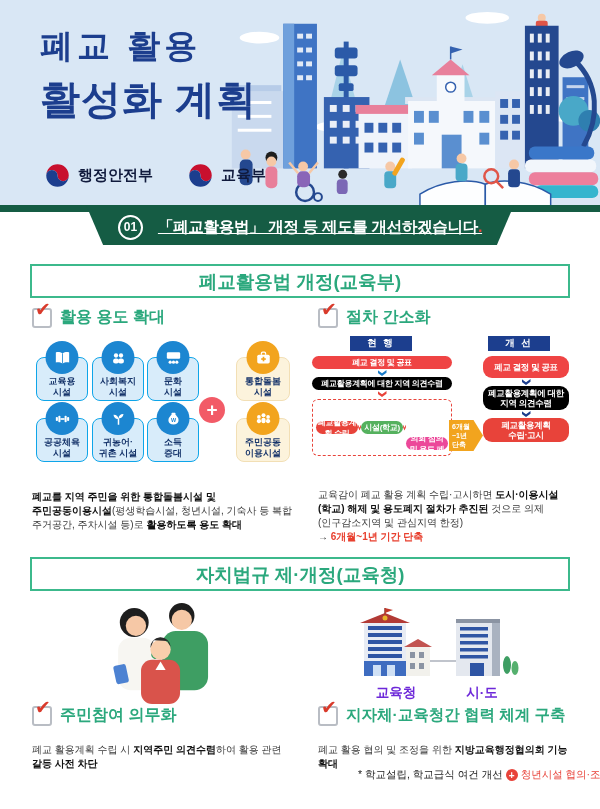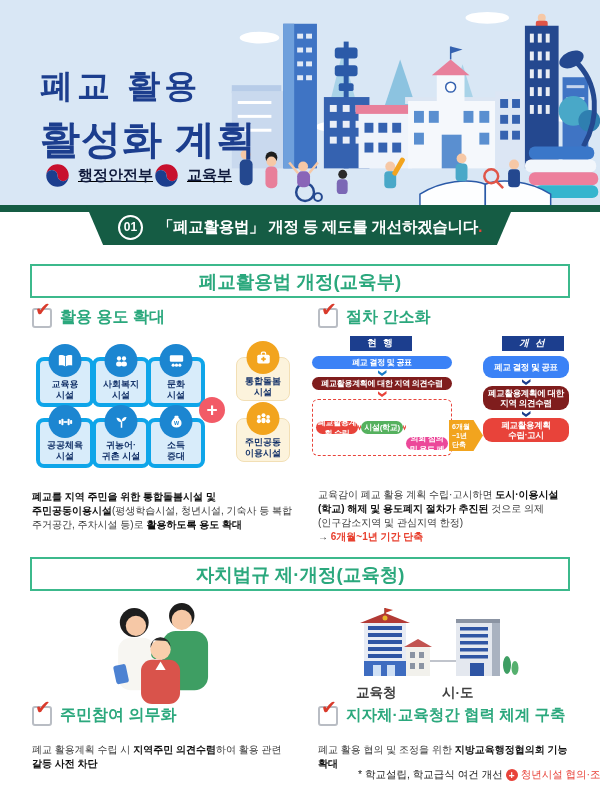--- a/index.html
+++ b/index.html
@@ -2,66 +2,66 @@
 <html><head>
 <meta charset="utf-8">
 <style>
   html,body{margin:0;padding:0;background:#fff;}
   .page{position:relative;width:600px;height:809px;overflow:hidden;background:#fff;
         font-family:"Liberation Sans","DejaVu Sans",sans-serif;}
   
   .hero{position:absolute;left:0;top:0;width:600px;height:205px;background:#D9E7F5;}
   .hero-illu{position:absolute;right:0;top:0;width:370px;height:205px;}
   .hero-title{position:absolute;left:40px;top:24px;color:#1C3E8E;z-index:2;}
-  .t1{font-size:33px;font-weight:600;letter-spacing:4px;margin-top:40px;}
+  .t1{font-size:33px;font-weight:600;letter-spacing:4px;}
   .t2{font-size:40px;font-weight:800;letter-spacing:1px;margin-top:3px;}
-  .logos{position:absolute;left:44px;top:162px;display:flex;align-items:flex-start;z-index:2;text-decoration:underline;}
+  .logos{position:absolute;left:44px;top:162px;display:flex;gap:34px;align-items:flex-start;z-index:2;}
   .logo{display:flex;align-items:center;gap:7px;}
   .logo-label{font-size:15px;font-weight:bold;color:#101A3C;}
   
   .ribbon-strip{position:absolute;left:0;top:205px;width:600px;height:7px;background:#155C44;}
   .ribbon-band{position:absolute;left:86px;top:205px;width:428px;height:40px;background:#155C44;
       clip-path:polygon(0 0,100% 0,96% 100%,4% 100%);display:flex;align-items:center;justify-content:center;gap:15px;padding-top:4px;box-sizing:border-box;}
   .num{width:21px;height:21px;border:2px solid #fff;border-radius:50%;color:#fff;font-weight:bold;font-size:12px;
       display:flex;align-items:center;justify-content:center;flex:none;}
-  .banner-text{color:#fff;font-weight:bold;font-size:15.5px;letter-spacing:-0.3px;}
+  .banner-text{color:#fff;font-weight:bold;font-size:15.5px;letter-spacing:-0.3px;text-decoration:underline;}
   .banner-period{color:#E8433A;font-weight:bold;font-size:16px;}
   
   .secbox{position:absolute;left:30px;width:540px;border:2px solid #3CB98C;background:#fff;color:#2BA87D;
       font-weight:bold;display:flex;align-items:center;justify-content:center;box-sizing:border-box;}
   .sec1h{top:264px;height:34px;font-size:18.5px;}
   .sec2h{top:557px;height:34px;font-size:18.5px;}
   .subhead{position:absolute;display:flex;align-items:center;gap:8px;color:#2BA87D;font-weight:bold;font-size:16px;}
   .chk{width:16px;height:16px;border:2px solid #B9BDC4;border-radius:3px;background:#fff;position:relative;flex:none;}
   .ck{position:absolute;left:1px;top:-10px;font-size:19px;font-weight:bold;color:#D93A2B;line-height:1;}
   
   .fcard{position:absolute;width:50px;height:42px;border-radius:8px;}
-  .fcard.blue{background:#D8ECFA;border:4px solid #0ea5e9;}
+  .fcard.blue{background:#D8ECFA;border:1px solid #0ea5e9;}
   .fcard.orange{background:#FCF3DC;border:1px solid #F2DFB5;width:52px;}
   .fcirc{position:absolute;left:50%;top:-17px;transform:translateX(-50%);width:33px;height:33px;border-radius:50%;
       display:flex;align-items:center;justify-content:center;}
   .fcirc.blue{background:#1C86D1;}
   .fcirc.orange{background:#F2A41E;}
   .flabel{position:absolute;left:0;bottom:3px;width:100%;text-align:center;font-size:9px;line-height:10.5px;
       font-weight:bold;color:#17356B;white-space:pre-line;}
   .plus{position:absolute;left:199px;top:397px;width:26px;height:26px;border-radius:50%;background:#F25B67;color:#fff;
       font-size:19px;font-weight:bold;display:flex;align-items:center;justify-content:center;}
   
   .flow-head{position:absolute;width:62px;height:15px;background:#1C3E8E;color:#fff;font-size:9.5px;font-weight:bold;
       display:flex;align-items:center;justify-content:center;letter-spacing:2px;top:336px;}
-  .fh-cur{left:350px;} .fh-imp{left:502px;font-style:italic;}
+  .fh-cur{left:350px;} .fh-imp{left:488px;}
   .flow-col{position:absolute;display:flex;flex-direction:column;align-items:center;}
   .cur-col{left:312px;top:356px;width:140px;}
   .imp-col{left:483px;top:356px;width:86px;}
   .pill{width:100%;color:#fff;font-weight:bold;display:flex;align-items:center;justify-content:center;
       border-radius:9px;letter-spacing:-0.3px;box-sizing:border-box;text-align:center;}
   .cur-col .pill{height:13px;font-size:8px;}
   .imp-col .pill{font-size:8.5px;line-height:10px;white-space:pre-line;}
   .imp-col .p1{height:22px;} .imp-col .p2,.imp-col .p3{height:24px;}
-  .c-blue{background:#3b82f6;} .c-purple{background:#7f1d1d;} .c-red{background:#E8433A;}
+  .c-blue{background:#ef4444;} .c-purple{background:#000000;} .c-red{background:#E8433A;}
   .c-green{background:#55B15E;} .c-cyan{background:#ec4899;margin-top:32px;}
   .farrow{width:9px;height:6px;margin:1px auto;clip-path:polygon(0 0,50% 55%,100% 0,100% 45%,50% 100%,0 45%);}
   .a-blue{background:#1A7CC9;} .a-red{background:#E8433A;} .a-navy{background:#1C3E8E;}
   .dashed{border:1.5px dashed #E8433A;border-radius:6px;padding:5px 3px;margin-top:1px;width:100%;box-sizing:border-box;
       display:flex;flex-direction:row;align-items:center;}
   .badge{position:absolute;left:449px;top:420px;width:34px;height:31px;background:#F2A41E;color:#fff;
       clip-path:polygon(0 0,72% 0,100% 50%,72% 100%,0 100%);font-size:7px;font-weight:bold;line-height:9px;
       display:flex;align-items:center;padding-left:3px;box-sizing:border-box;white-space:pre-line;}
   
   .desc{position:absolute;font-size:10px;line-height:14px;color:#3A3A3A;word-break:keep-all;}
@@ -72,21 +72,21 @@
   .d2{left:318px;top:478px;width:256px;}
   .d3{left:32px;top:733px;width:268px;}
   .d4{left:318px;top:733px;width:262px;}
   .footnote{position:absolute;left:318px;top:768px;width:270px;font-size:10.5px;color:#222;display:flex;align-items:center;gap:3px;margin-left:40px;}
   .fplus{width:12px;height:12px;border-radius:50%;background:#E8433A;color:#fff;font-size:10px;font-weight:bold;
       display:flex;align-items:center;justify-content:center;flex:none;}
   .fred{color:#E8433A;}
   
   .family{position:absolute;left:88px;top:597px;width:140px;height:112px;}
   .bldgs{position:absolute;left:352px;top:607px;width:168px;height:72px;}
-  .blabel{position:absolute;top:684px;font-size:13.5px;font-weight:bold;color:#404040;text-align:left;}
+  .blabel{position:absolute;top:684px;font-size:13.5px;font-weight:bold;color:#6d28d9;text-align:center;}
   .bl1{left:356px;width:80px;} .bl2{left:442px;width:80px;}
   .sh1{left:32px;top:307px;} .sh2{left:318px;top:307px;}
   .sh3{left:32px;top:705px;} .sh4{left:318px;top:705px;font-size:15.5px;}
 </style>
 </head>
 <body>
 
 <div class="page">
 
   <div class="hero">

